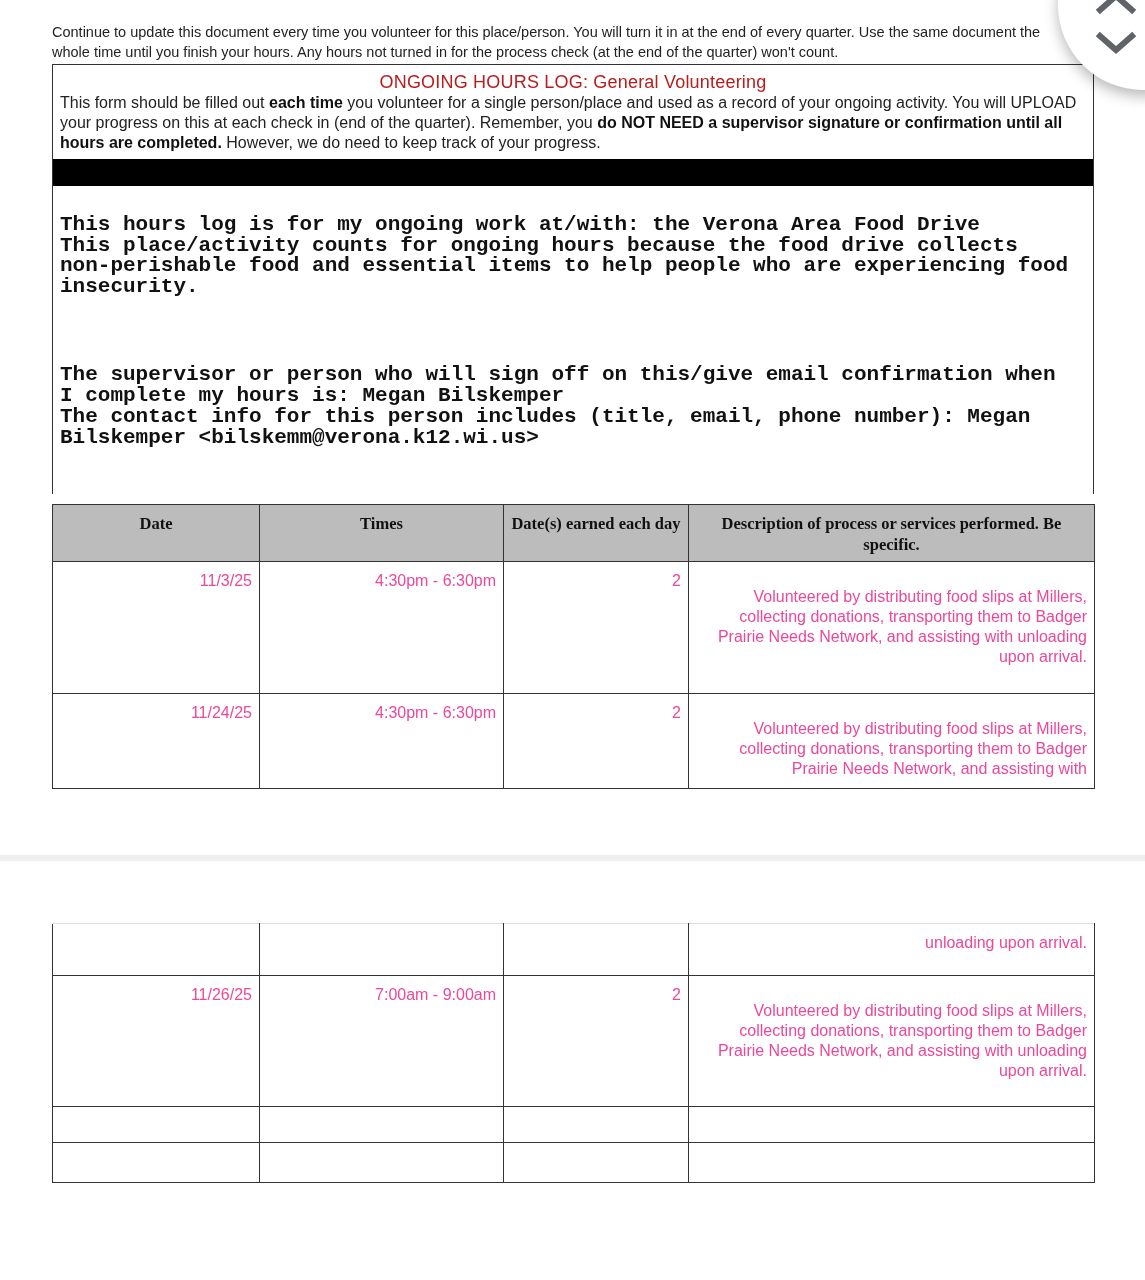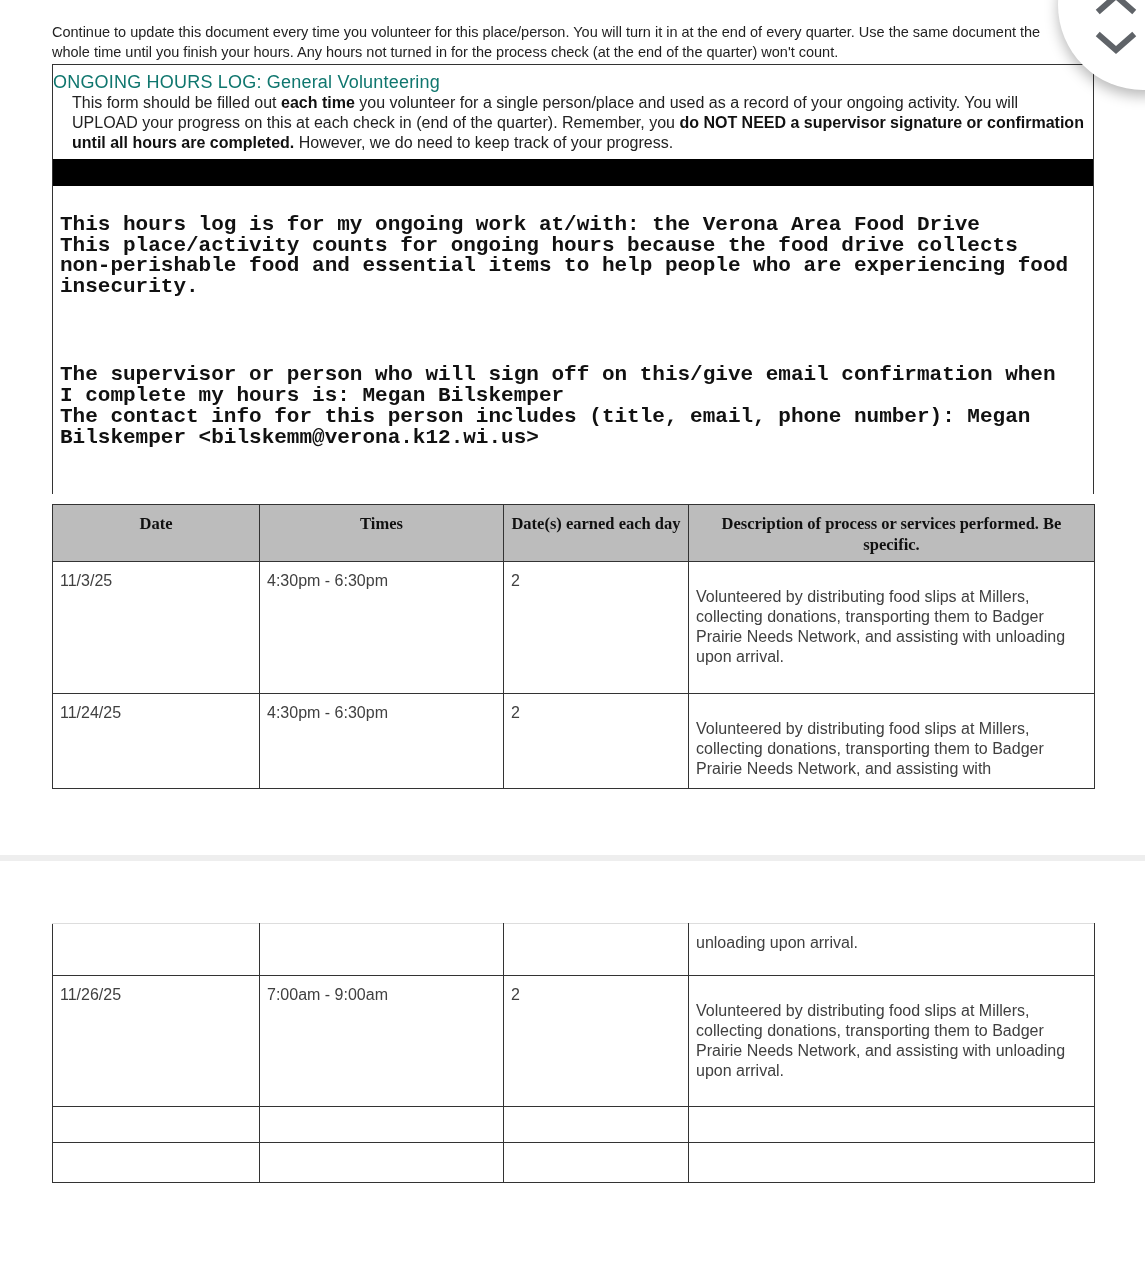--- a/index.html
+++ b/index.html
@@ -9,35 +9,35 @@
   .page { position: absolute; left: 0; width: 1145px; background: #fff; }
   .page1 { top: 0; height: 855px; }
   .page-gap { position: absolute; top: 855px; left: 0; width: 1145px; height: 6px; background: #eeeeee; }
   .page2 { top: 861px; height: 419px; }
 
   .intro { position: absolute; left: 52px; top: 22px; width: 1000px; font-size: 14.5px; line-height: 20px; color: #222; }
 
   .box { position: absolute; left: 52px; width: 1042px; border: 1px solid #333; border-bottom: none; }
   .box.header-box { top: 64px; height: 430px; }
 
-  .form-title { color: #0f766e; font-size: 18px; line-height: 22px; margin-top: 6px; letter-spacing: 0.2px; }
-  .form-desc { padding: 0 7px; font-size: 16px; line-height: 20px; color: #222; margin-left: 12px; }
+  .form-title { text-align: center; color: #b91c1c; font-size: 18px; line-height: 22px; margin-top: 6px; letter-spacing: 0.2px; }
+  .form-desc { padding: 0 7px; font-size: 16px; line-height: 20px; color: #222; }
   .form-desc b { font-weight: bold; color: #111; }
 
   .black-bar { position: absolute; left: 0; top: 94px; width: 100%; height: 27px; background: #000; }
 
   .serif { font-family: Liberation Mono, monospace; font-weight: bold; font-size: 21px; line-height: 20.5px; color: #111; }
   .work-block { position: absolute; left: 7px; top: 150px; width: 1020px; }
   .supervisor-line { position: absolute; left: 7px; top: 300px; width: 1020px; }
   .contact-line { position: absolute; left: 7px; top: 342px; width: 1020px; }
 
   table.log { position: absolute; left: 52px; border-collapse: collapse; width: 1042px; table-layout: fixed; margin-top: 11px; }
   table.log td, table.log th { border: 1px solid #333; vertical-align: top; }
   table.log th { background: #bcbcbc; font-family: "Liberation Serif", serif; font-weight: bold; font-size: 16.5px; line-height: 21px; color: #111; text-align: center; padding: 8px 6px 6px 6px; height: 57px; }
-  table.log td { font-size: 16px; line-height: 20px; color: #404040; padding: 9px 7px; }
+  table.log td { font-size: 16px; line-height: 20px; color: #ec4899; padding: 9px 7px; text-align: right; }
   table.log td.desc { padding-top: 25px; }
   .col-date { width: 207px; }
   .col-times { width: 244px; }
   .col-hours { width: 185px; }
   .col-desc { width: 406px; }
 
   .t1 { top: 493px; }
   .t1 tr.r1 td { height: 132px; }
   .t1 tr.r2 td { height: 93px; }
   .t2 { top: 912px; }

